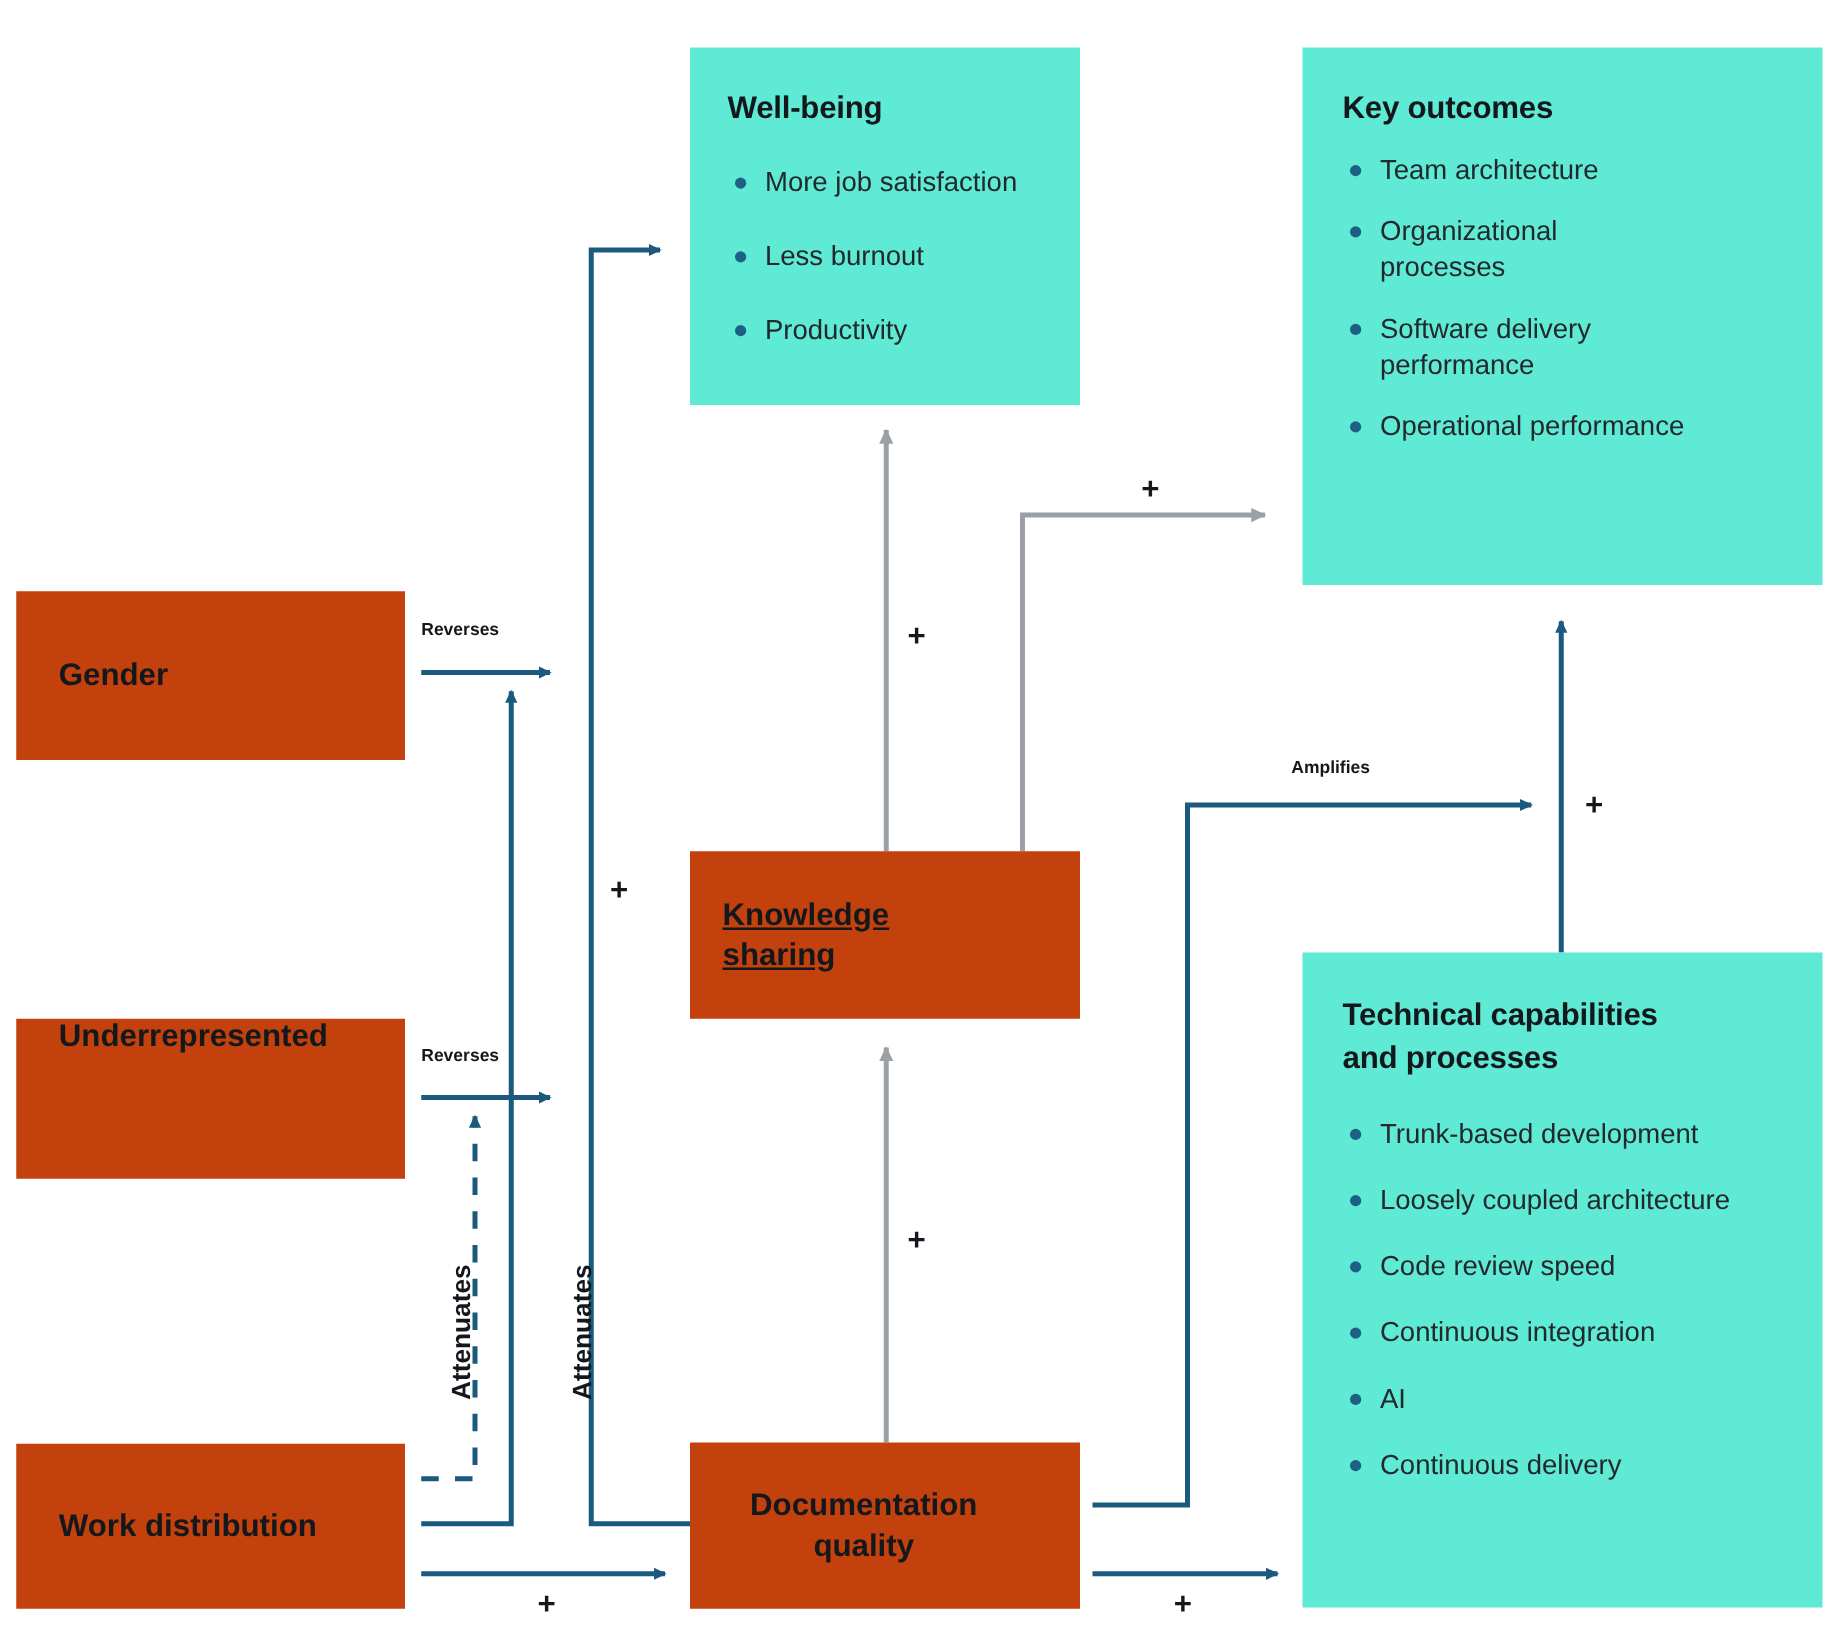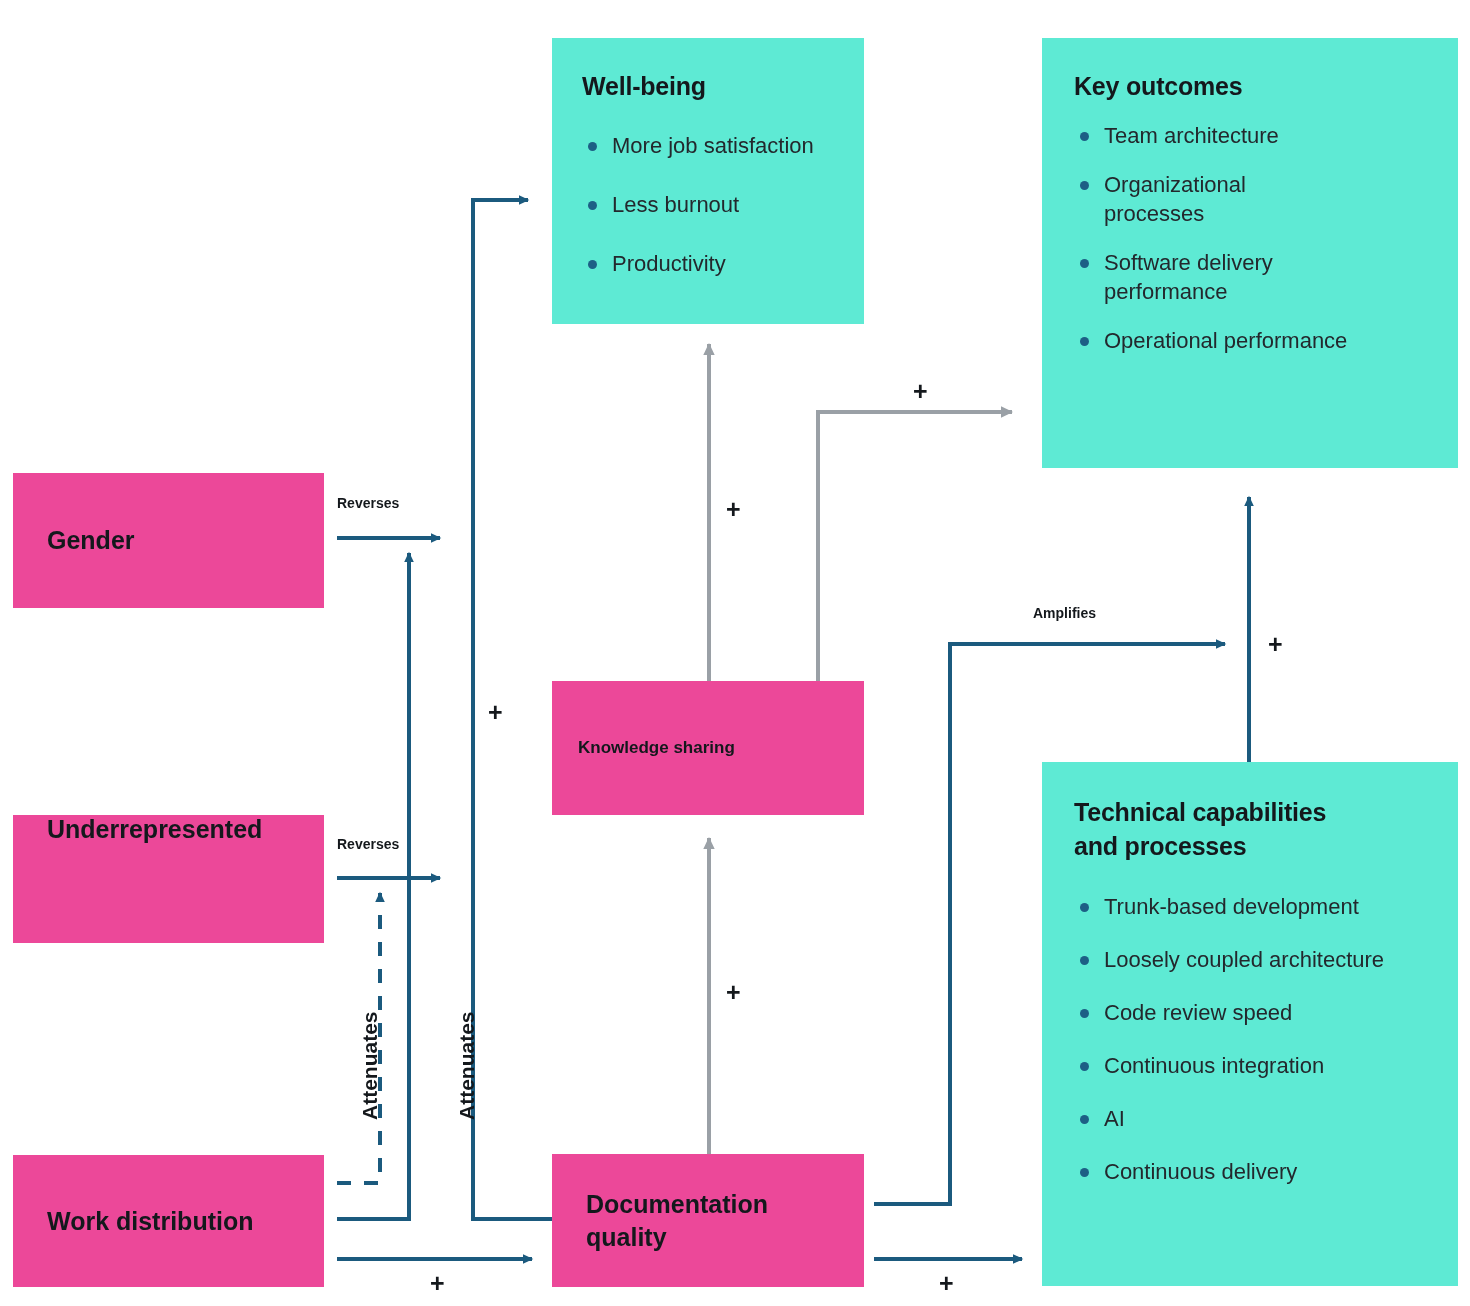--- a/index.html
+++ b/index.html
@@ -1,41 +1,41 @@
 <!DOCTYPE html>
 <html><head>
 <meta charset="utf-8">
 <style>
   html,body{margin:0;padding:0;background:#ffffff;}
   body{width:1470px;height:1306px;font-family:"Liberation Sans",sans-serif;color:#1d2024;}
   #stage{position:relative;width:1470px;height:1306px;overflow:hidden;background:#fff;}
   svg.arrows{position:absolute;left:0;top:0;width:1470px;height:1306px;pointer-events:none;}
 
   .node{position:absolute;box-sizing:border-box;}
-  .node.solid{background:#ec4899;}
+  .node.solid{background:#c2410c;}
   .node.tint{background:#5eead4;}
 
   .node-title{font-weight:bold;color:#14181c;}
   .box-heading{font-weight:bold;font-size:25px;color:#14181c;letter-spacing:-0.2px;}
 
   ul.bullets{list-style:none;margin:0;padding:0;}
   ul.bullets li{position:relative;padding-left:30px;font-size:22px;line-height:1.32;color:#23282d;margin-top:22px;}
   ul.bullets li::before{content:"";position:absolute;left:6px;top:11px;width:9px;height:9px;border-radius:50%;background:#1d5f85;}
 
   
   #wellbeing{left:552px;top:38px;width:312px;height:286px;padding:34px 26px 0 30px;}
   #wellbeing .box-heading{margin:0 0 6px 0;}
   #wellbeing ul.bullets li{margin-top:30px;}
 
   #keyoutcomes{left:1042px;top:38px;width:416px;height:430px;padding:34px 26px 0 32px;}
   #keyoutcomes .box-heading{margin:0 0 6px 0;}
   #keyoutcomes ul.bullets li{margin-top:20px;}
 
   #knowledge{left:552px;top:681px;width:312px;height:134px;padding:0 26px;display:flex;align-items:center;}
-  #knowledge .node-title{font-size:17px;line-height:1.3;}
+  #knowledge .node-title{font-size:25px;line-height:1.3;text-decoration:underline;}
 
   #techcaps{left:1042px;top:762px;width:416px;height:524px;padding:34px 26px 0 32px;}
   #techcaps .box-heading{margin:0 0 28px 0;line-height:1.35;}
   #techcaps ul.bullets li{margin-top:24px;}
 
   #gender{left:13px;top:473px;width:311px;height:135px;padding:0 34px;display:flex;align-items:center;}
   #underrep{left:13px;top:815px;width:311px;height:128px;padding:0 34px;display:flex;}
   #workdist{left:13px;top:1155px;width:311px;height:132px;padding:0 34px;display:flex;align-items:center;}
   #docquality{left:552px;top:1154px;width:312px;height:133px;padding:0 34px;display:flex;align-items:center;}
   #gender .node-title,#underrep .node-title,#workdist .node-title{font-size:25px;}
@@ -130,21 +130,21 @@
       <li>AI</li>
       <li>Continuous delivery</li>
     </ul>
   </div>
 
   <div class="node solid" id="knowledge">
     <div class="node-title" style="max-width:170px;">Knowledge sharing</div>
   </div>
 
   <div class="node solid" id="docquality">
-    <div class="node-title" style="max-width:210px;">Documentation quality</div>
+    <div class="node-title" style="max-width:210px;text-align:center;">Documentation quality</div>
   </div>
 
   <div class="node solid" id="gender">
     <div class="node-title">Gender</div>
   </div>
 
   <div class="node solid" id="underrep">
     <div class="node-title">Underrepresented</div>
   </div>
 

